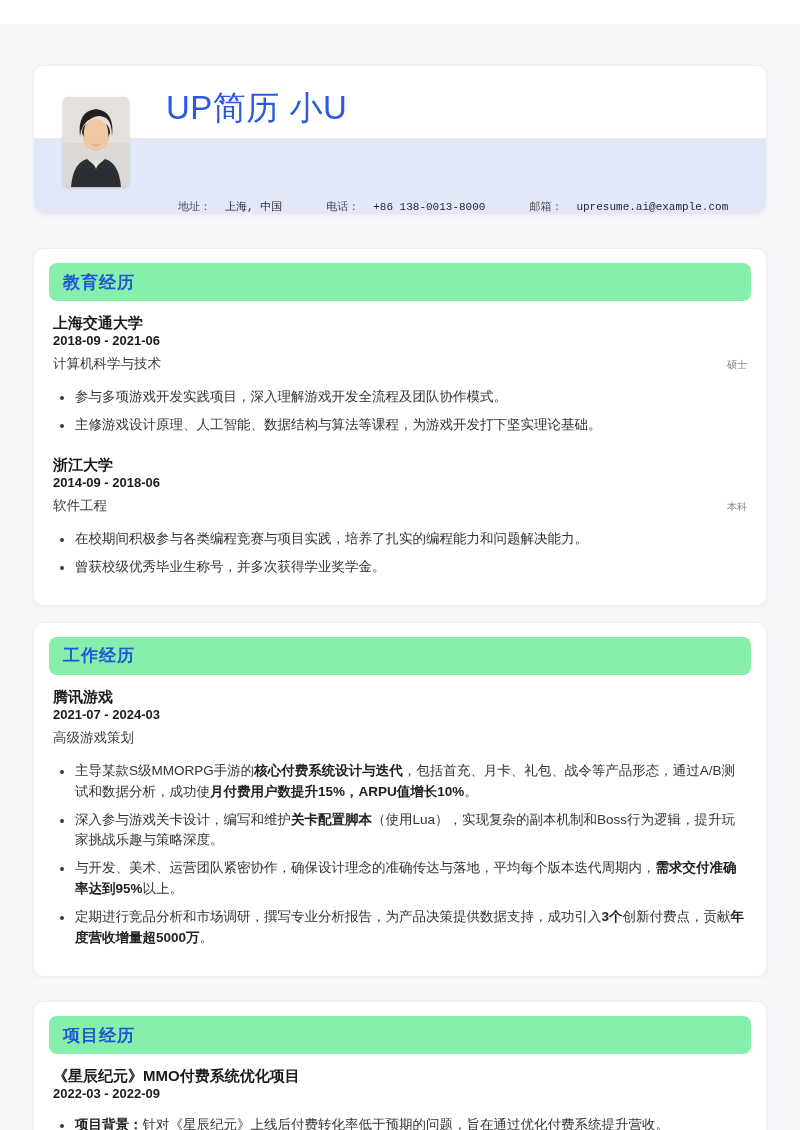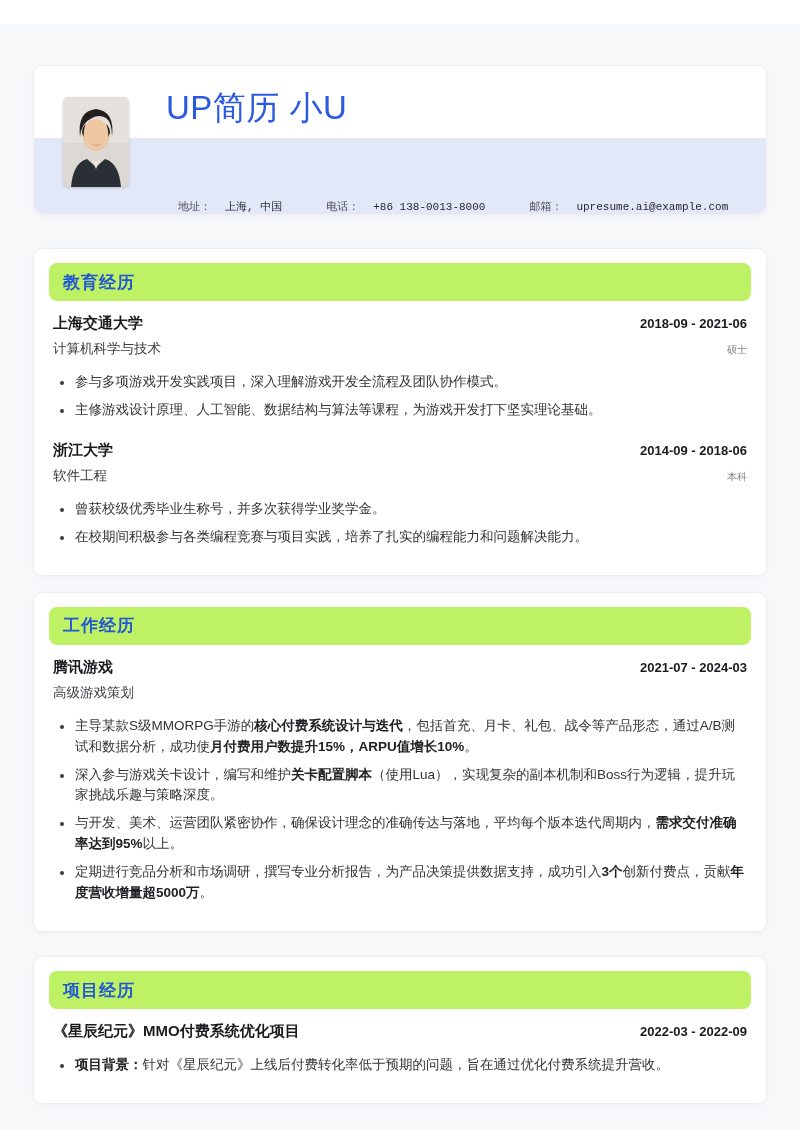--- a/index.html
+++ b/index.html
@@ -35,27 +35,27 @@
   }
   .contact-group{display:flex;align-items:center;margin-right:44px;}
   .clabel{color:#4c4c52;margin-right:14px;}
   .cval{color:#27272b;font-family:Liberation Mono, monospace;}
   
   .section{padding:14px 15px 20px 15px;}
   .sec-edu{margin-top:33px;}
   .sec-work{margin-top:16px;}
   .sec-proj{margin-top:24px;}
   .pill{
-    height:38px;background:#bef264;border-radius:8px;display:flex;align-items:center;
+    height:38px;background:#86efac;border-radius:8px;display:flex;align-items:center;
     padding:0 14px;box-sizing:border-box;
   }
   .pill .sec-title{font-size:17px;font-weight:700;color:#2156d4;letter-spacing:1px;}
   .entry{margin-top:13px;padding:0 4px;}
   .entry + .entry{margin-top:20px;}
-  .row1{display:flex;justify-content:space-between;align-items:baseline;}
+  .row1{display:flex;justify-content:space-between;align-items:baseline;flex-direction:column;}
   .ename{font-size:15px;font-weight:700;color:#1b1b1f;}
   .edate{font-size:13px;font-weight:700;color:#1b1b1f;white-space:nowrap;}
   .row2{display:flex;justify-content:space-between;align-items:baseline;margin-top:7px;}
   .esub{font-size:13.5px;color:#3a3a40;}
   .edeg{font-size:10px;color:#82828a;}
   ul.bullets{list-style:none;margin:14px 0 0 0;padding:0;}
   ul.bullets li{
     position:relative;padding-left:22px;margin:7px 0;font-size:13.5px;line-height:1.55;color:#333338;
   }
   ul.bullets li::before{
@@ -123,22 +123,22 @@
     <div class="entry">
       <div class="row1">
         <span class="ename">浙江大学</span>
         <span class="edate">2014-09 - 2018-06</span>
       </div>
       <div class="row2">
         <span class="esub">软件工程</span>
         <span class="edeg">本科</span>
       </div>
       <ul class="bullets">
+        <li><span>在校期间积极参与各类编程竞赛与项目实践，培养了扎实的编程能力和问题解决能力。</span></li>
         <li><span>曾获校级优秀毕业生称号，并多次获得学业奖学金。</span></li>
-        <li><span>在校期间积极参与各类编程竞赛与项目实践，培养了扎实的编程能力和问题解决能力。</span></li>
       </ul>
     </div>
   </section>
 
   <section class="card section sec-work">
     <div class="pill">
       <span class="sec-title">工作经历</span>
     </div>
     <div class="entry">
       <div class="row1">

